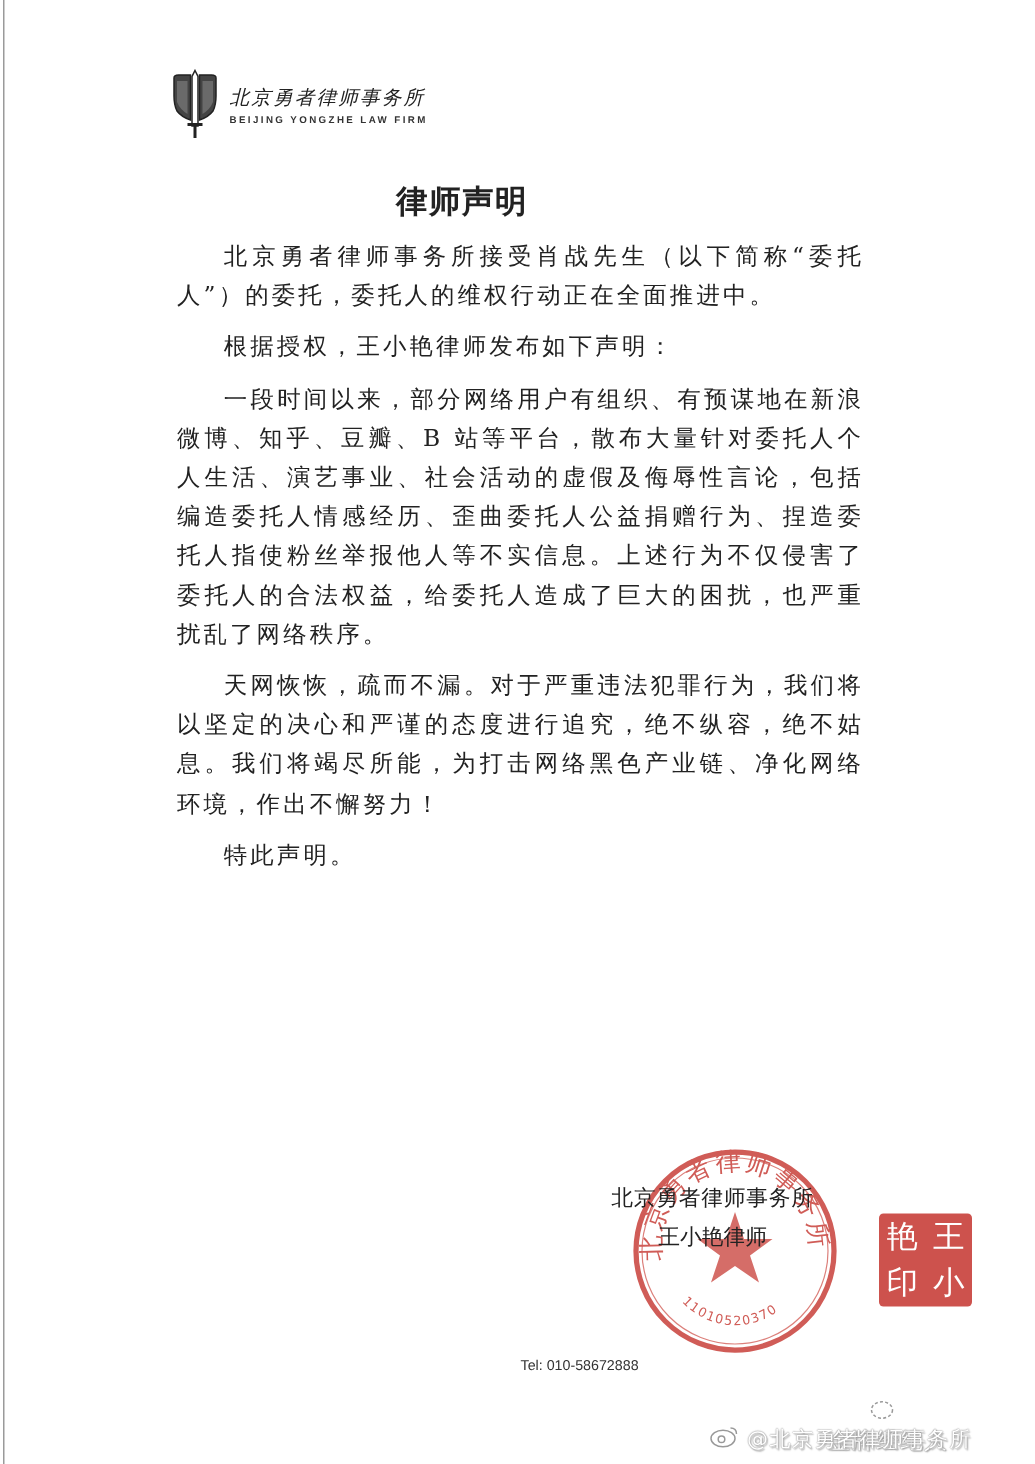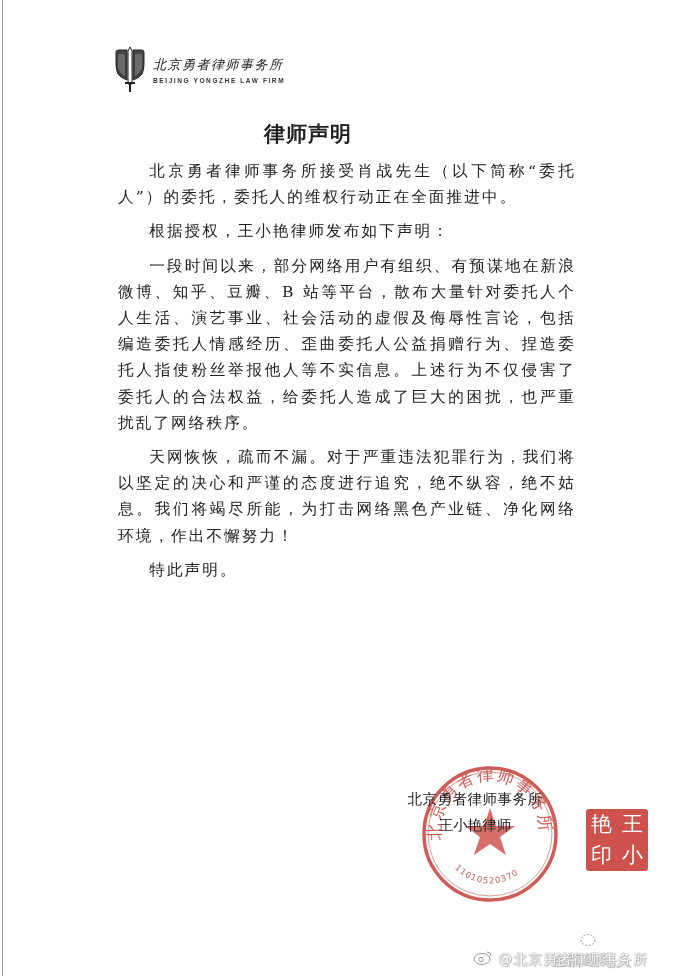--- a/index.html
+++ b/index.html
@@ -219,20 +219,21 @@
 </div>
 
 <div class="name-seal">
   <span>艳</span>
   <span>王</span>
   <span>印</span>
   <span>小</span>
 </div>
 
 <div class="footer">
+  <div>Tel: 010-58672888</div>
 </div>
 
 <div class="watermark-1">
   <span class="wm-icon">
     <svg width="20" height="14" viewBox="0 0 20 14">
       <ellipse cx="8" cy="7" rx="7" ry="5.5" fill="none" stroke="#999" stroke-width="1" stroke-dasharray="2 1.5"></ellipse>
     </svg>
   </span>
   <span>金牌经纪人</span>
 </div>

